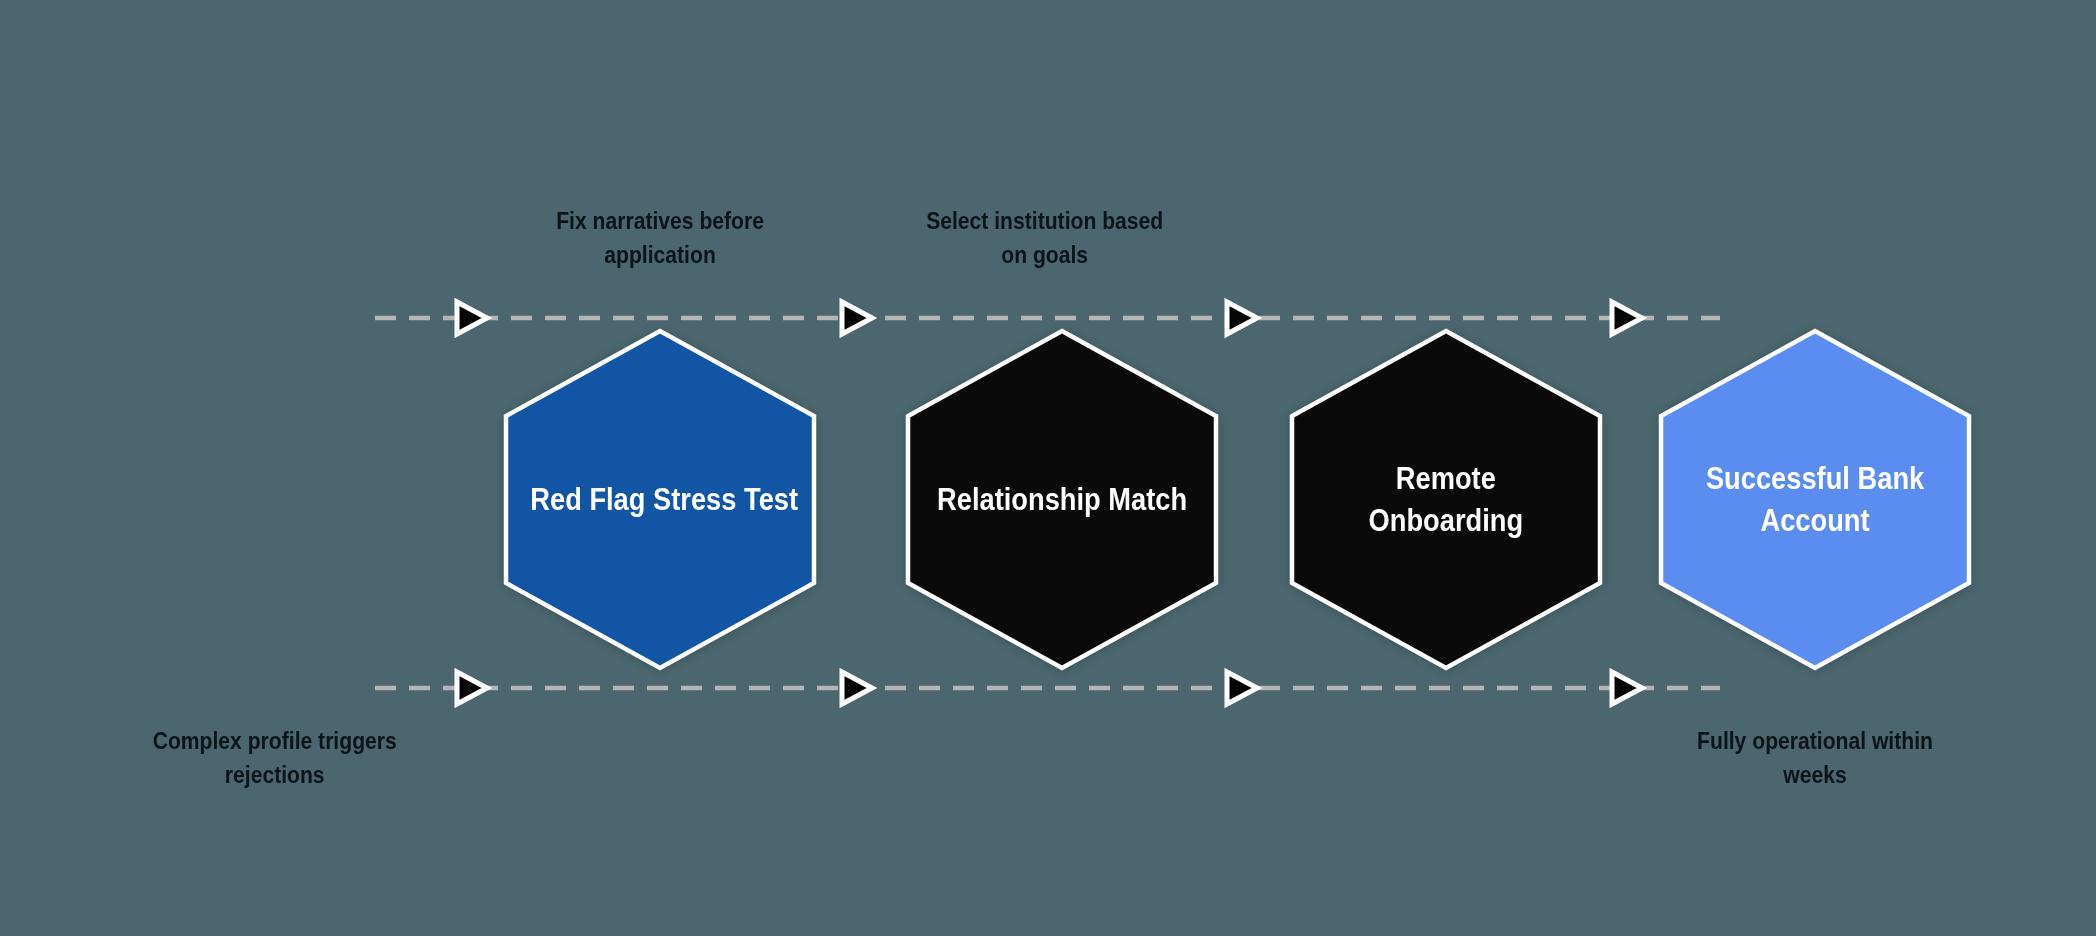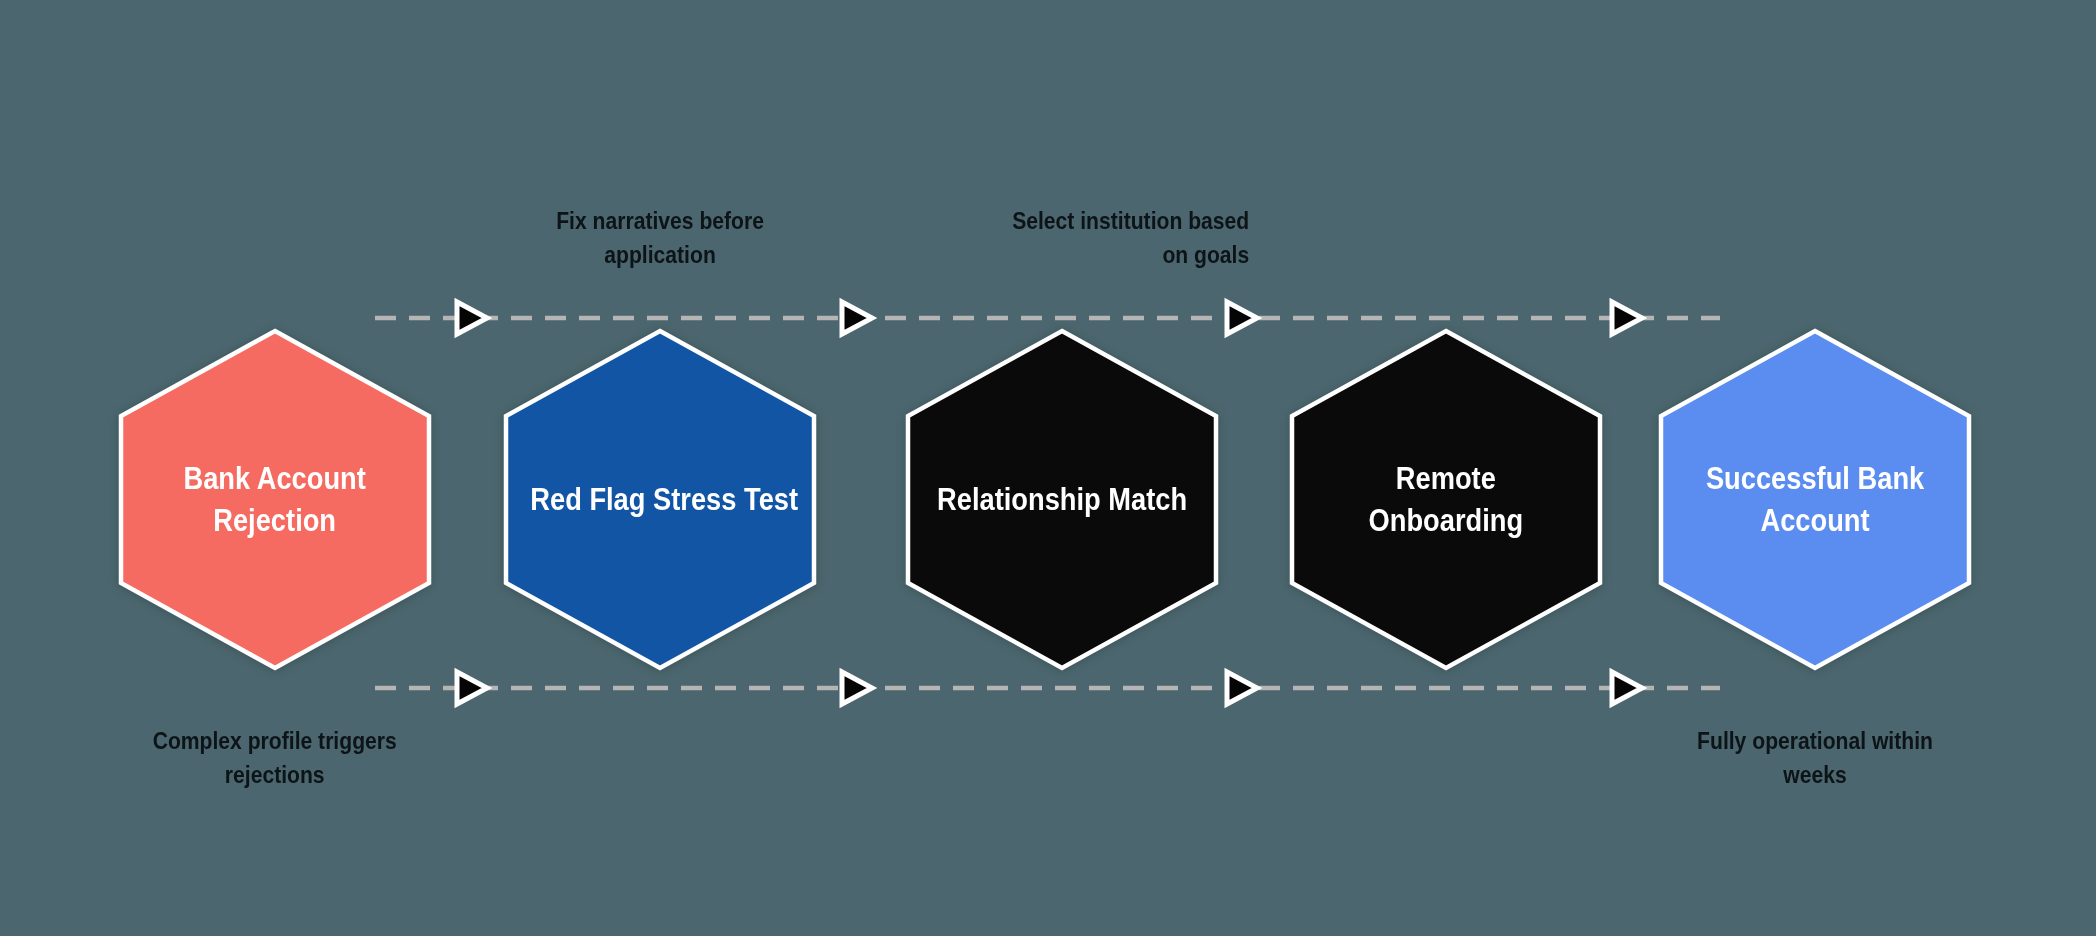--- a/index.html
+++ b/index.html
@@ -70,21 +70,21 @@
     line-height: 1.4;
   }
   .annotation span {
     display: inline-block;
     transform: scaleX(0.88);
     white-space: pre-line;
   }
   .annotation.top { top: 204px; }
   .annotation.bottom { top: 724px; text-decoration: underline; }
   .ann-1 { left: 440px; }
-  .ann-2 { left: 825px; text-align: right; }
+  .ann-2 { left: 825px; }
   .ann-3 { left: 1210px; }
   .ann-4 { left: 55px; }
   .ann-5 { left: 1595px; }
   .hex-1 { left: 119px; }
   .hex-2 { left: 504px; padding-left: 8px; }
   .hex-3 { left: 906px; }
   .hex-4 { left: 1274px; margin-left: 16px; }
   .hex-5 { left: 1659px; text-decoration: underline; }
 </style>
 </head>
@@ -100,29 +100,20 @@
     <polygon class="arrowhead" points="842,302 842,334 872,318" fill="#050505"></polygon>
     <polygon class="arrowhead" points="1227,302 1227,334 1257,318" fill="#050505"></polygon>
     <polygon class="arrowhead" points="1612,302 1612,334 1642,318" fill="#050505"></polygon>
 
     <polygon class="arrowhead" points="457,672 457,704 487,688" fill="#050505"></polygon>
     <polygon class="arrowhead" points="842,672 842,704 872,688" fill="#050505"></polygon>
     <polygon class="arrowhead" points="1227,672 1227,704 1257,688" fill="#050505"></polygon>
     <polygon class="arrowhead" points="1612,672 1612,704 1642,688" fill="#050505"></polygon>
   </svg>
 
-  <div class="hex hex-1">
-    <svg viewBox="0 0 312 341">
-      <polygon points="156,2 310,87 310,254 156,339 2,254 2,87" fill="#f66b61"></polygon>
-    </svg>
-    <div class="hex-label">
-      <span>Bank Account
-Rejection</span>
-    </div>
-  </div>
 
   <div class="hex hex-2">
     <svg viewBox="0 0 312 341">
       <polygon points="156,2 310,87 310,254 156,339 2,254 2,87" fill="#1255a5"></polygon>
     </svg>
     <div class="hex-label">
       <span>Red Flag Stress Test</span>
     </div>
   </div>
 

